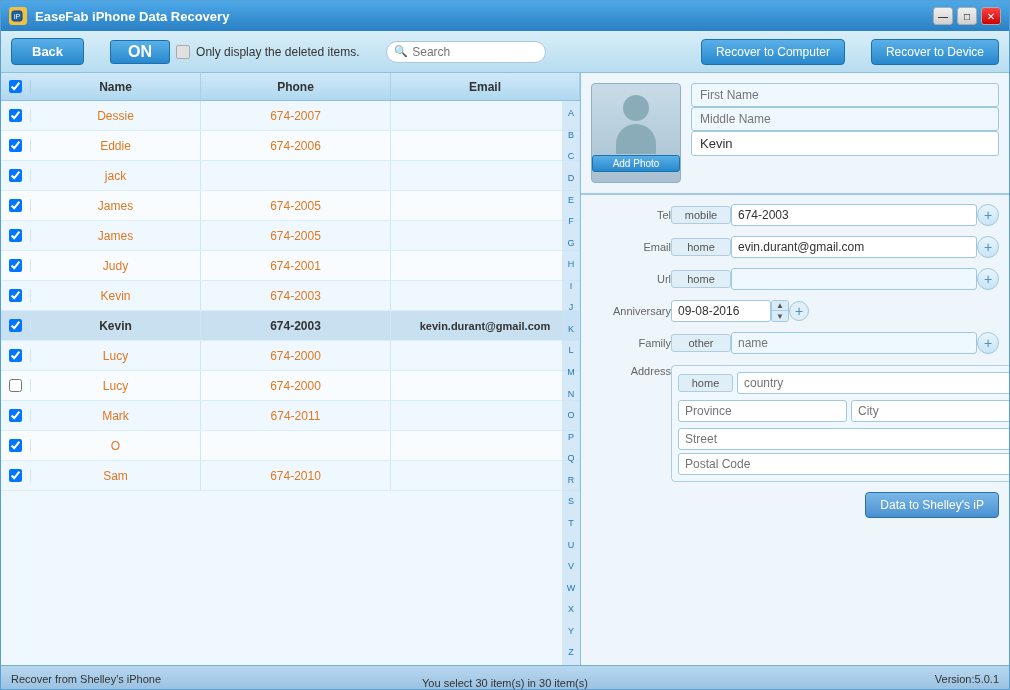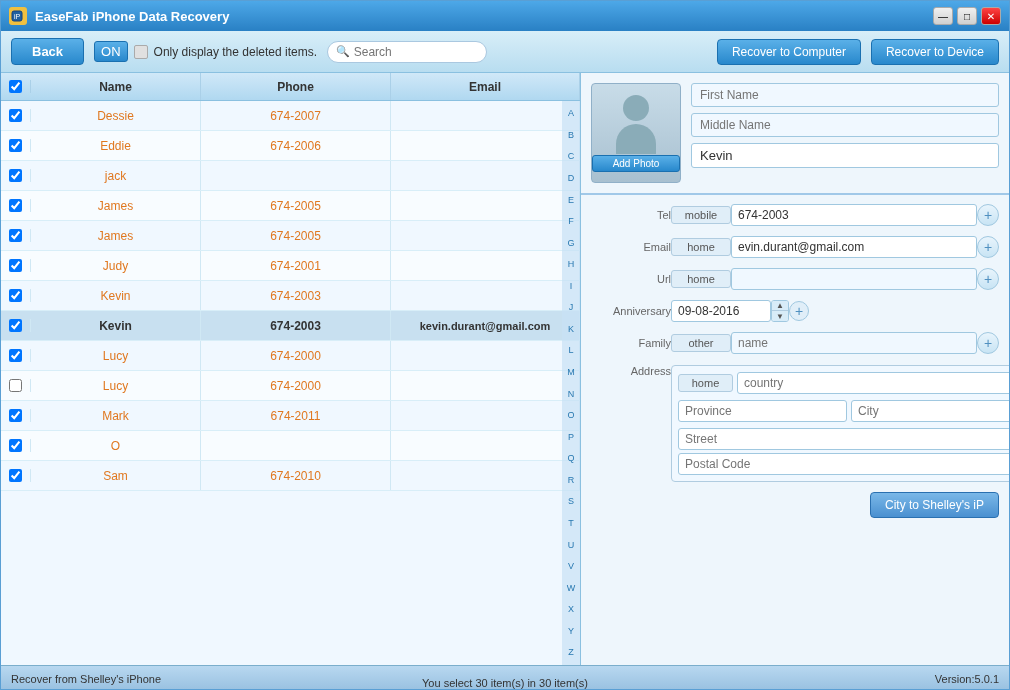--- a/index.html
+++ b/index.html
@@ -56,21 +56,21 @@
     }
     .title-btn.close { background: linear-gradient(to bottom, #f44, #c00); color: white; }
 
     
     .toolbar {
       background: linear-gradient(to bottom, #d8eef8, #b8ddf0);
       height: 42px;
       display: flex;
       align-items: center;
       padding: 0 10px;
-      gap: 10px;
+      gap: 26px;
       border-bottom: 1px solid #8ac0e0;
     }
     .back-btn {
       background: linear-gradient(to bottom, #5ab0e8, #2888cc);
       color: white;
       border: 1px solid #1a70b0;
       border-radius: 4px;
       padding: 5px 20px;
       font-size: 13px;
       font-weight: bold;
@@ -79,23 +79,23 @@
     .toggle-container {
       display: flex;
       align-items: center;
       gap: 6px;
     }
     .toggle-on {
       background: linear-gradient(to bottom, #5ab0e8, #2888cc);
       color: white;
       border: 1px solid #1a70b0;
       border-radius: 3px;
-      padding: 2px 6px;
-      font-size: 13px;
-      font-weight: normal;
+      padding: 2px 17px;
+      font-size: 16px;
+      font-weight: bold;
     }
     .toggle-slider {
       width: 14px;
       height: 14px;
       background: #e0e0e0;
       border: 1px solid #aaa;
       border-radius: 2px;
     }
     .toggle-label {
       font-size: 12px;
@@ -293,21 +293,20 @@
       padding: 2px 6px;
       font-size: 10px;
       cursor: pointer;
       width: 100%;
       text-align: center;
     }
     .contact-names {
       flex: 1;
       display: flex;
       flex-direction: column;
-      gap: 6px;
     }
     .name-input {
       width: 100%;
       border: 1px solid #a0c8e0;
       border-radius: 3px;
       padding: 4px 8px;
       background: #f0f8ff;
       color: #555;
       font-size: 12px;
     }
@@ -767,21 +766,21 @@
           <input class="city-input" type="text" placeholder="City" style="">
         </div>
 
         <input class="address-input" type="text" placeholder="Street" style="">
 
         <input class="address-input" type="text" placeholder="Postal Code" style="">
       </div>
     </div>
 
     <div class="save-btn-row">
-      <button class="save-btn">City to Shelley's iP</button>
+      <button class="save-btn">Data to Shelley's iP</button>
     </div>
 
   </div>
 </div>
 
 <div class="status-bar">
   <span class="status-left">Recover from Shelley's iPhone</span>
   <span class="status-center">You select 30 item(s) in 30 item(s)</span>
   <span class="status-right">Version:5.0.1</span>
 </div>

